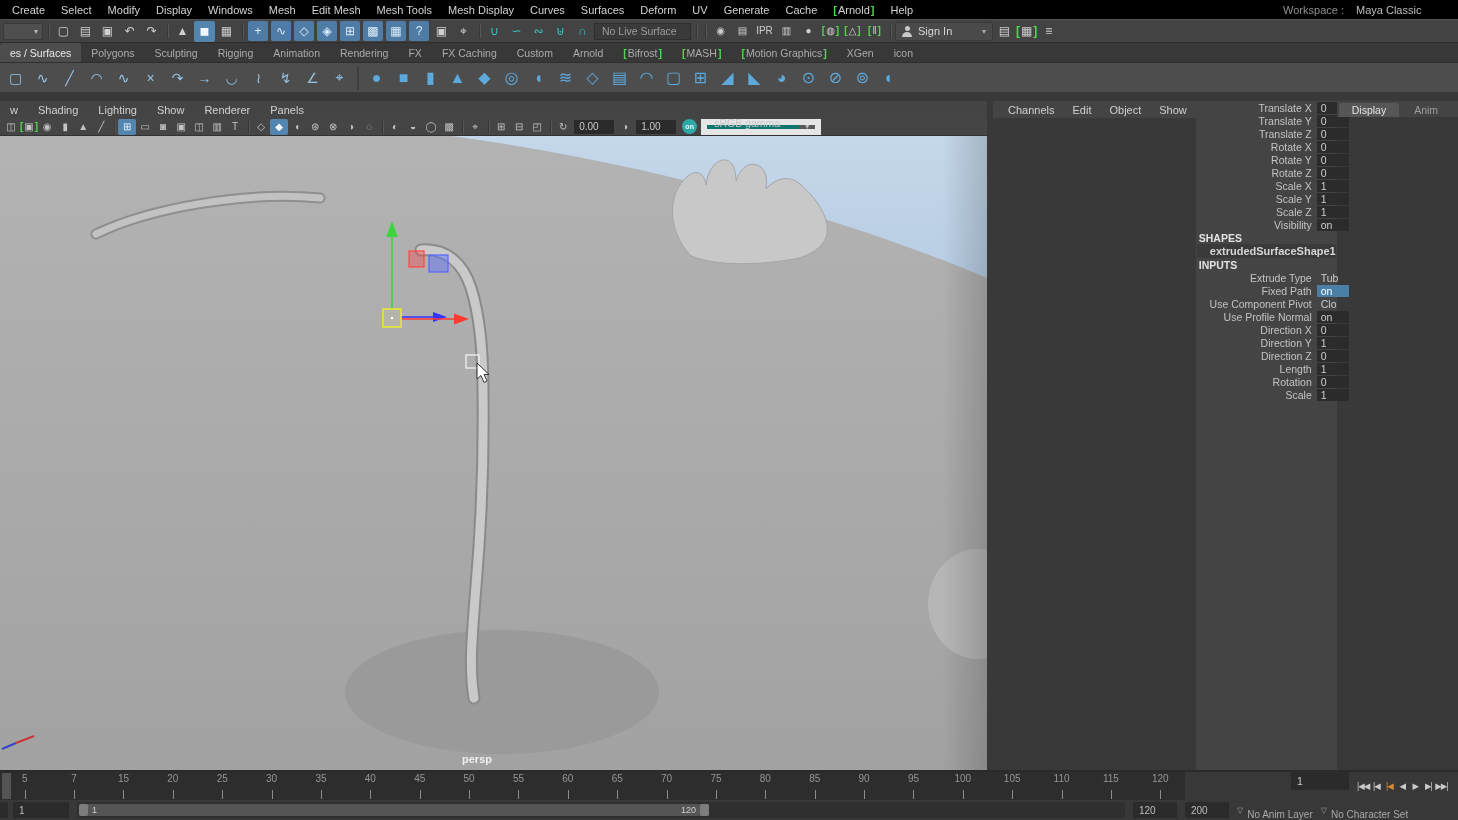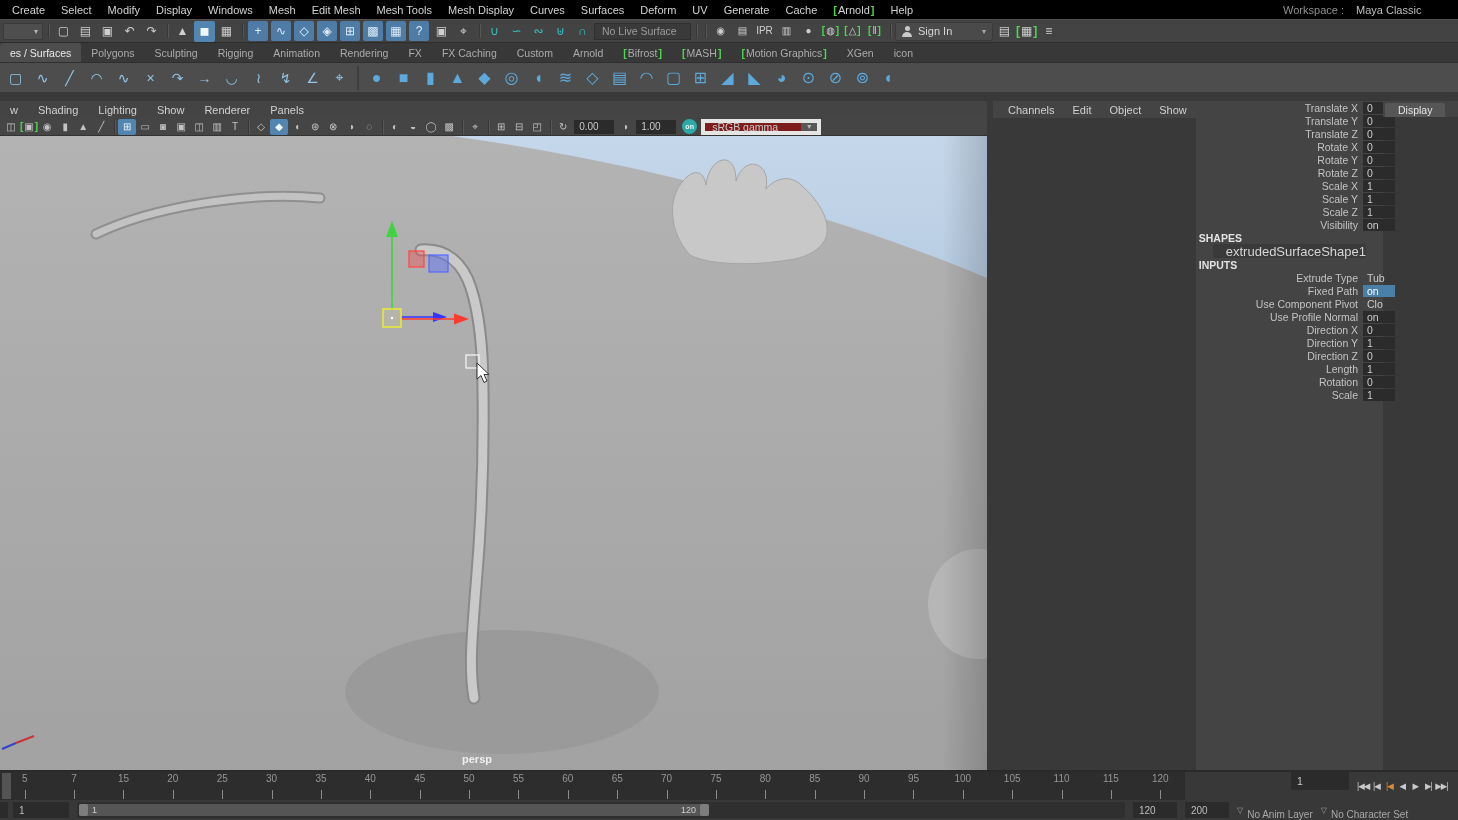--- a/index.html
+++ b/index.html
@@ -41,38 +41,38 @@
 
 .main{display:flex;height:678px;background:#393939}
 .vcol{width:987px;display:flex;flex-direction:column;padding-top:9px}
 .vmenus{height:17px;background:#444;display:flex;align-items:center}
 .vmi{padding:0 10px;color:#d0d0d0}
 .vtoolbar{height:18px;background:#454545;border-bottom:1px solid #323232;display:flex;align-items:center;padding:0 2px;overflow:hidden}
 .vic{min-width:18px;height:16px;font-size:10px;display:flex;align-items:center;justify-content:center;color:#c3c3c3;border-radius:2px;line-height:1}
 .vic[data-on="true"]{background:#5385b1;color:#f0f6fb}
 .numf{width:40px;height:14px;background:#2b2b2b;color:#c8c8c8;font-size:10px;display:flex;align-items:center;padding:0 5px;margin:0 2px}
 .cmbadge{width:15px;height:15px;border-radius:50%;background:#2fa8a8;color:#eafaf9;font-size:7px;display:flex;align-items:center;justify-content:center;margin:0 4px;font-weight:bold}
-.vtdd{width:120px;height:16px;background:#7f1d1d;border:4px solid #e5e5e5;display:flex;align-items:center;padding-left:7px;color:#c9c9c9;font-size:10.5px}
+.vtdd{width:120px;height:16px;background:#0f766e;border:6px solid #e5e5e5;display:flex;align-items:flex-end;padding-left:7px;color:#c9c9c9;font-size:10.5px}
 .vtdd .dda{margin-left:auto;width:16px;height:100%;background:#585858;display:flex;align-items:center;justify-content:center;font-size:8px;color:#bbb}
 .canvas{flex:1;position:relative;background:#a8a8a8;overflow:hidden}
 .canvas svg{position:absolute;left:0;top:0}
 .gap6{width:6px}
 
 .rcol{flex:1;display:flex;padding-top:9px;overflow:hidden}
 .cbmenus{height:17px;background:#444;display:flex;align-items:center;padding-left:6px}
 .cmi{padding:0 9px;color:#d0d0d0}
 .cb{background:#444}
 .cbobj{height:14px;font-weight:bold;color:#dcdcdc;padding-left:4px;display:flex;align-items:center}
 .cbrow{height:13px;display:flex;align-items:center;justify-content:flex-end}
 .cbl{color:#c3c3c3;font-size:10.5px}
 .cbv{width:32px;height:12px;flex:none;margin-left:5px;margin-right:-12px;background:#2b2b2b;color:#ccc;font-size:10.5px;display:flex;align-items:center;padding-left:4px}
 .cbv[data-style="plain"]{background:transparent}
 .cbv[data-style="hl"]{background:#4a7fa8;color:#fff}
 .cbhead{height:13px;font-weight:bold;color:#e2e2e2;padding-left:3px;display:flex;align-items:center;font-size:10.5px}
-.cbname{height:14px;background:#3a3a3a;display:flex;align-items:center;padding-left:13px;font-weight:normal;color:#d6d6d6;font-size:13px;border-radius:2px;margin:0 17px}
+.cbname{height:14px;background:#3a3a3a;display:flex;align-items:center;padding-left:13px;font-weight:bold;color:#d6d6d6;font-size:11px;border-radius:2px;margin:0 1px}
 .cb-dark{height:118px;background:#3e3e3e;margin-top:8px}
 .rdiv{height:6px}
 .ltabs{height:16px;background:#444;display:flex;align-items:flex-end;padding-left:2px;gap:2px}
 .ltab{padding:1px 13px;color:#9d9d9d;font-size:10.5px}
 .ltab[data-active="true"]{background:#565656;color:#e3e3e3;border-radius:2px 2px 0 0}
 .lmenus{height:16px;background:#444;display:flex;align-items:center;padding-left:4px}
 .lmi{padding:0 9px;color:#d0d0d0;font-size:10.5px}
 .licons{height:18px;background:#444;display:flex;align-items:center;justify-content:flex-end;gap:9px;padding-right:12px}
 .lic{color:#63b7b7;font-size:9px;letter-spacing:-1px}
 .lfill1{height:12px;background:#444}

